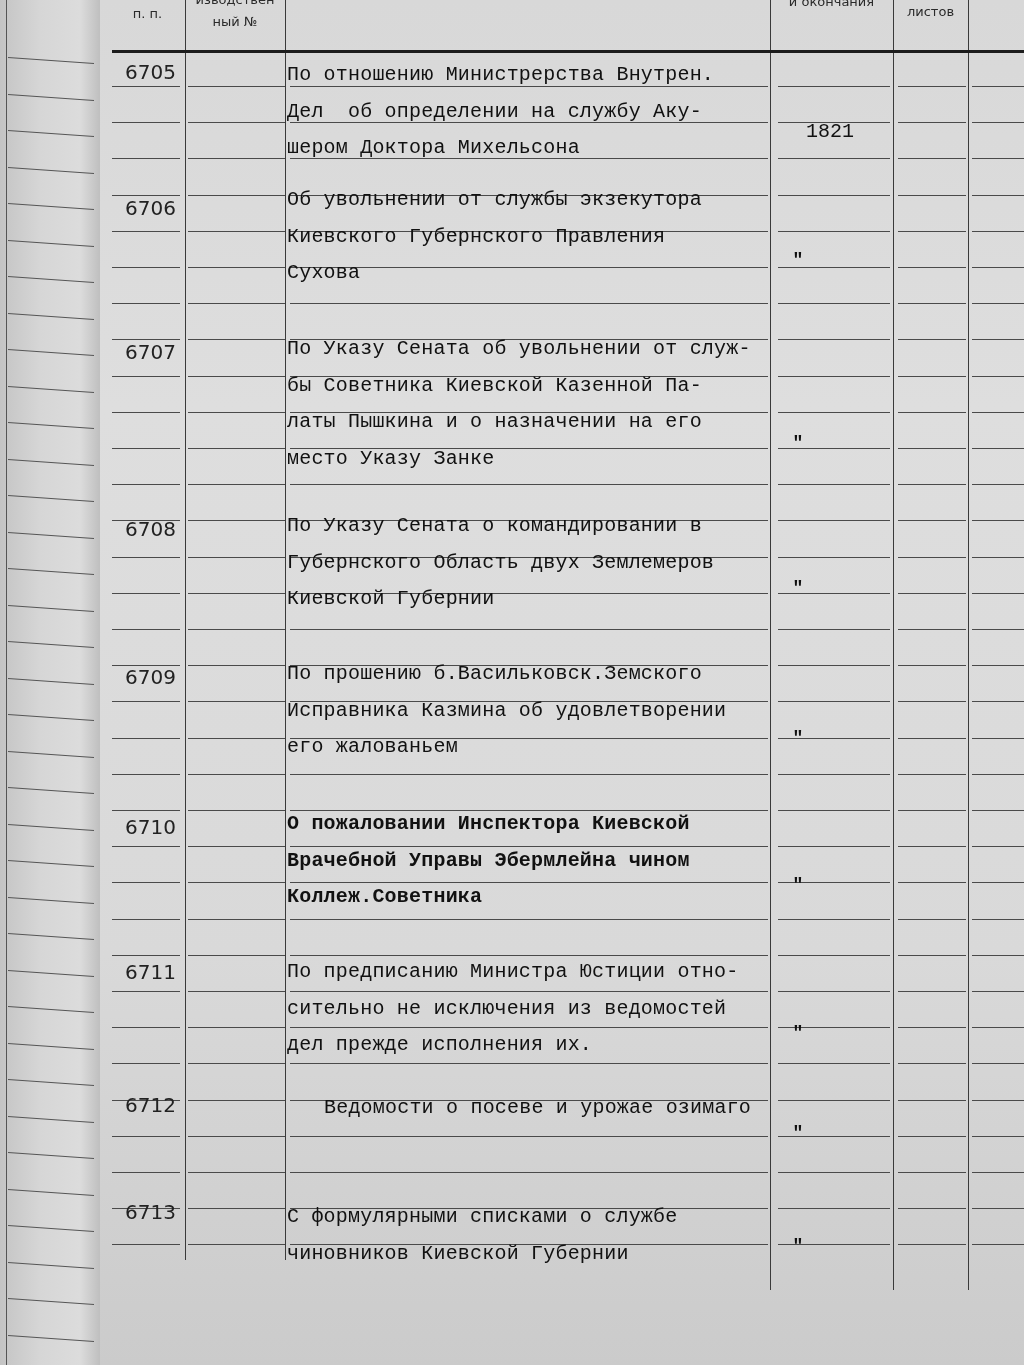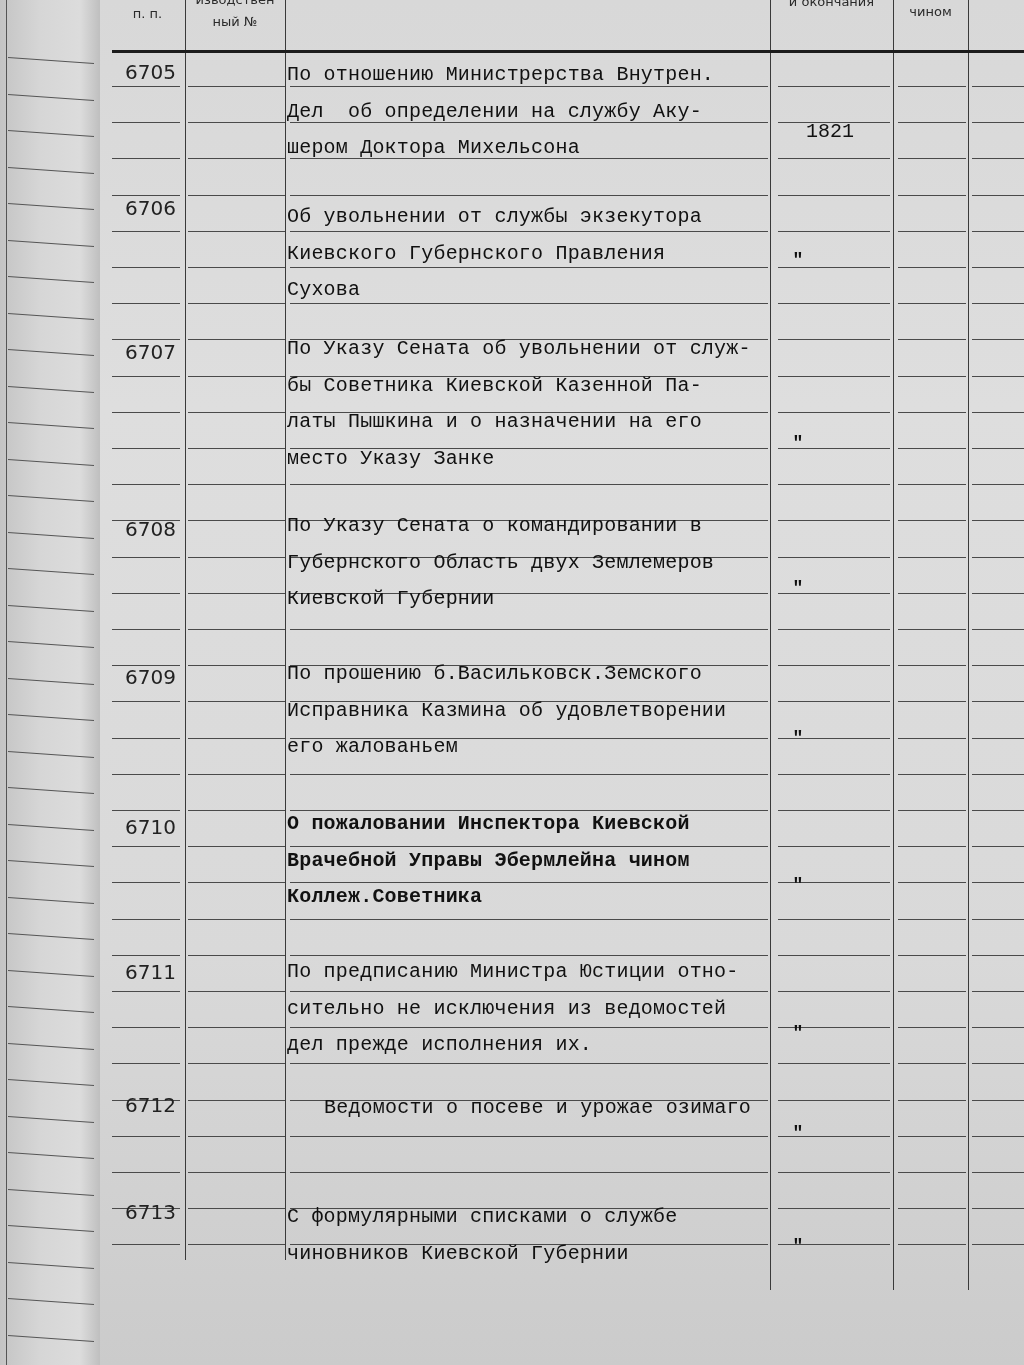--- a/index.html
+++ b/index.html
@@ -77,21 +77,21 @@
   <div class="vcol" style="left:85px; height:1260px;"></div>
   <div class="vcol" style="left:185px; height:1260px;"></div>
   <div class="vcol" style="left:670px; height:1290px;"></div>
   <div class="vcol" style="left:793px; height:1290px;"></div>
   <div class="vcol" style="left:868px; height:1290px;"></div>
 
   <div class="hdr" style="left:10px; top:6px; width:75px;">п. п.</div>
   <div class="hdr" style="left:85px; top:-8px; width:100px;">изводствен</div>
   <div class="hdr" style="left:85px; top:14px; width:100px;">ный №</div>
   <div class="hdr" style="left:670px; top:-6px; width:123px;">и окончания</div>
-  <div class="hdr" style="left:793px; top:4px; width:75px;">чином</div>
+  <div class="hdr" style="left:793px; top:4px; width:75px;">листов</div>
   <div class="header-rule"></div>
 
   <div id="rules">
       <div class="rule" style="left: 12px; width: 68px; top: 86px;"></div>
       <div class="rule" style="left: 88px; width: 97px; top: 86px;"></div>
       <div class="rule" style="left: 190px; width: 478px; top: 86px;"></div>
       <div class="rule" style="left: 678px; width: 112px; top: 86px;"></div>
       <div class="rule" style="left: 798px; width: 68px; top: 86px;"></div>
       <div class="rule" style="left: 872px; width: 52px; top: 86px;"></div>
       <div class="rule" style="left: 12px; width: 68px; top: 122px;"></div>
@@ -289,21 +289,21 @@
     </div>
 
   <div>
     <div class="row-num" style="top:60px;">6705</div>
     <div class="entry" style="top:57px;"><div>По отношению Министрерства Внутрен.</div><div>Дел  об определении на службу Аку-</div><div>шером Доктора Михельсона</div></div>
     <div class="date-cell" style="top:120px;">1821</div>
   </div>
 
   <div>
     <div class="row-num" style="top:196px;">6706</div>
-    <div class="entry" style="top:199px;"><div>Об увольнении от службы экзекутора</div><div>Киевского Губернского Правления</div><div>Сухова</div></div>
+    <div class="entry" style="top:182px;"><div>Об увольнении от службы экзекутора</div><div>Киевского Губернского Правления</div><div>Сухова</div></div>
     <div class="ditto" style="top:250px;">"</div>
   </div>
 
   <div>
     <div class="row-num" style="top:340px;">6707</div>
     <div class="entry" style="top:331px;"><div>По Указу Сената об увольнении от служ-</div><div>бы Советника Киевской Казенной Па-</div><div>латы Пышкина и о назначении на его</div><div>место Указу Занке</div></div>
     <div class="ditto" style="top:433px;">"</div>
   </div>
 
   <div>

